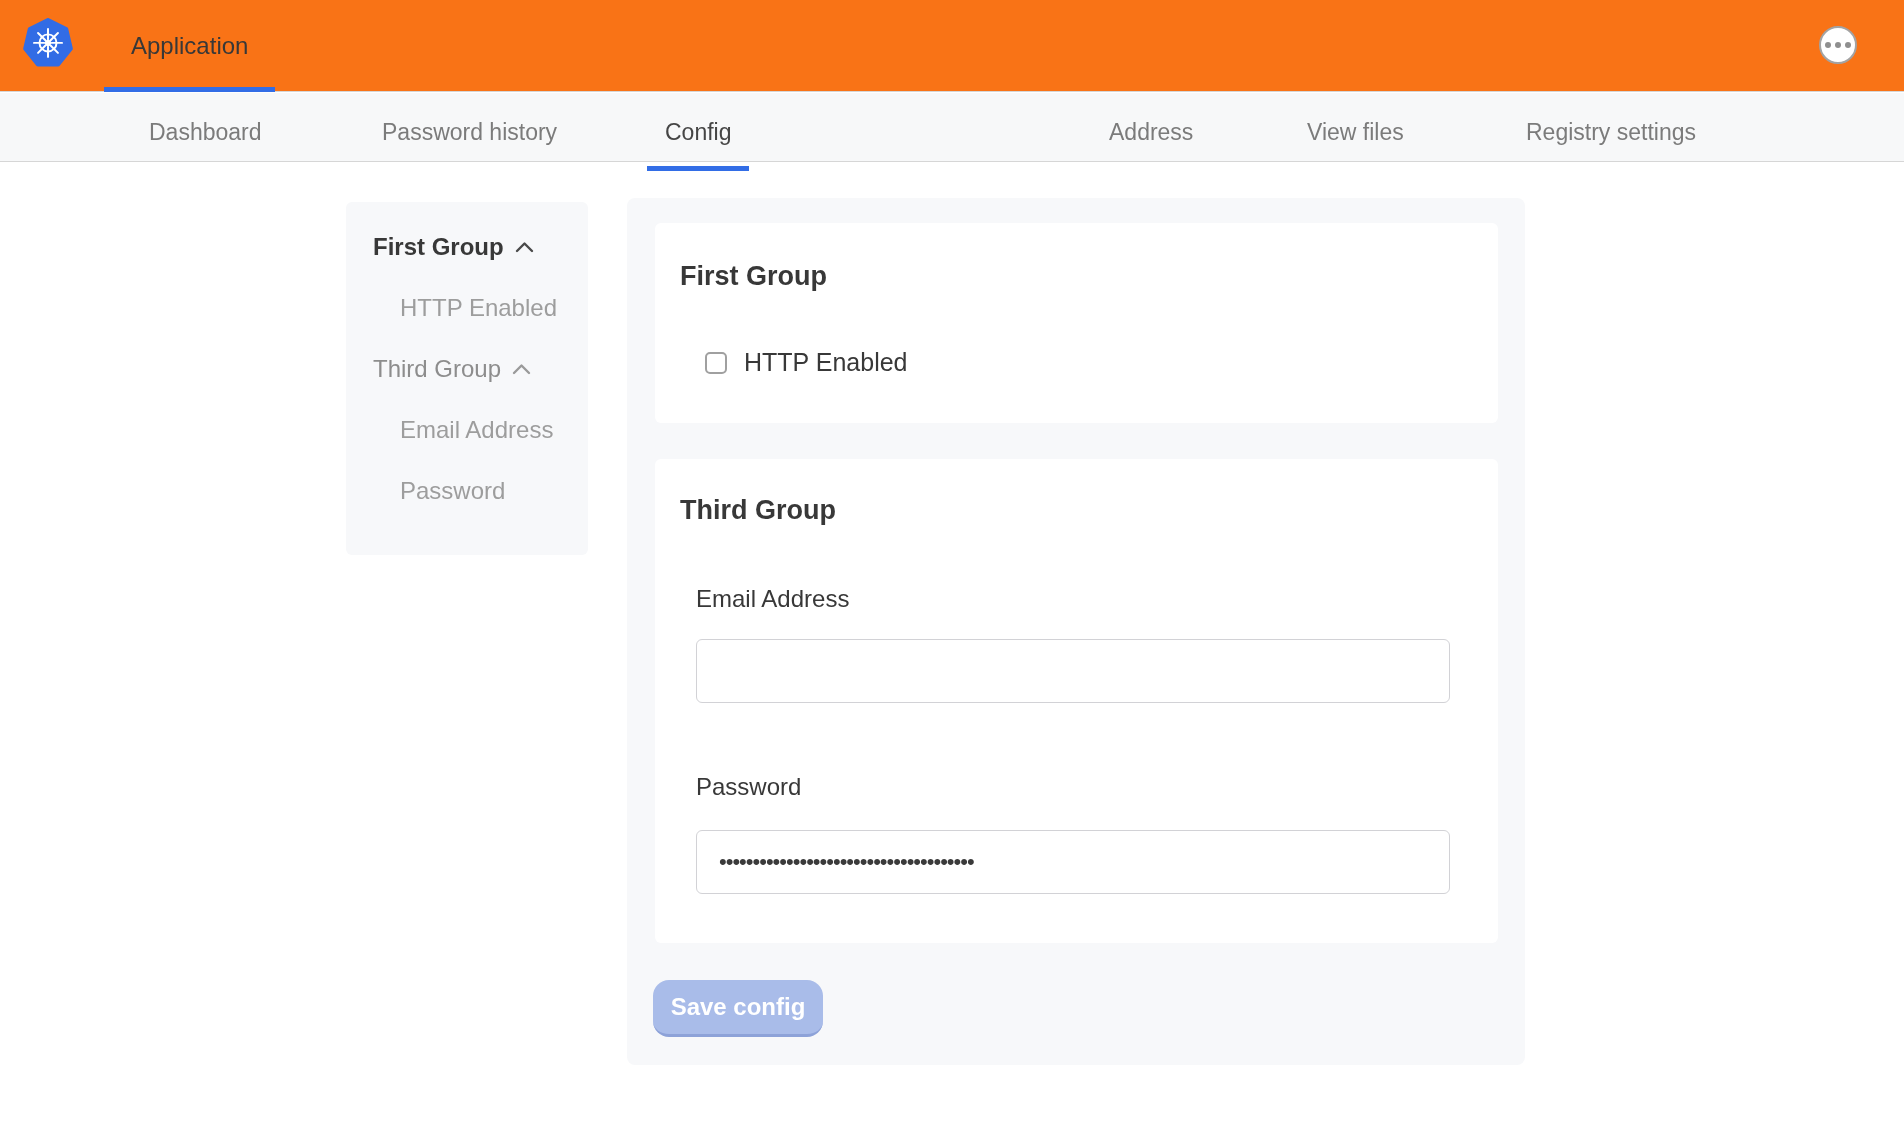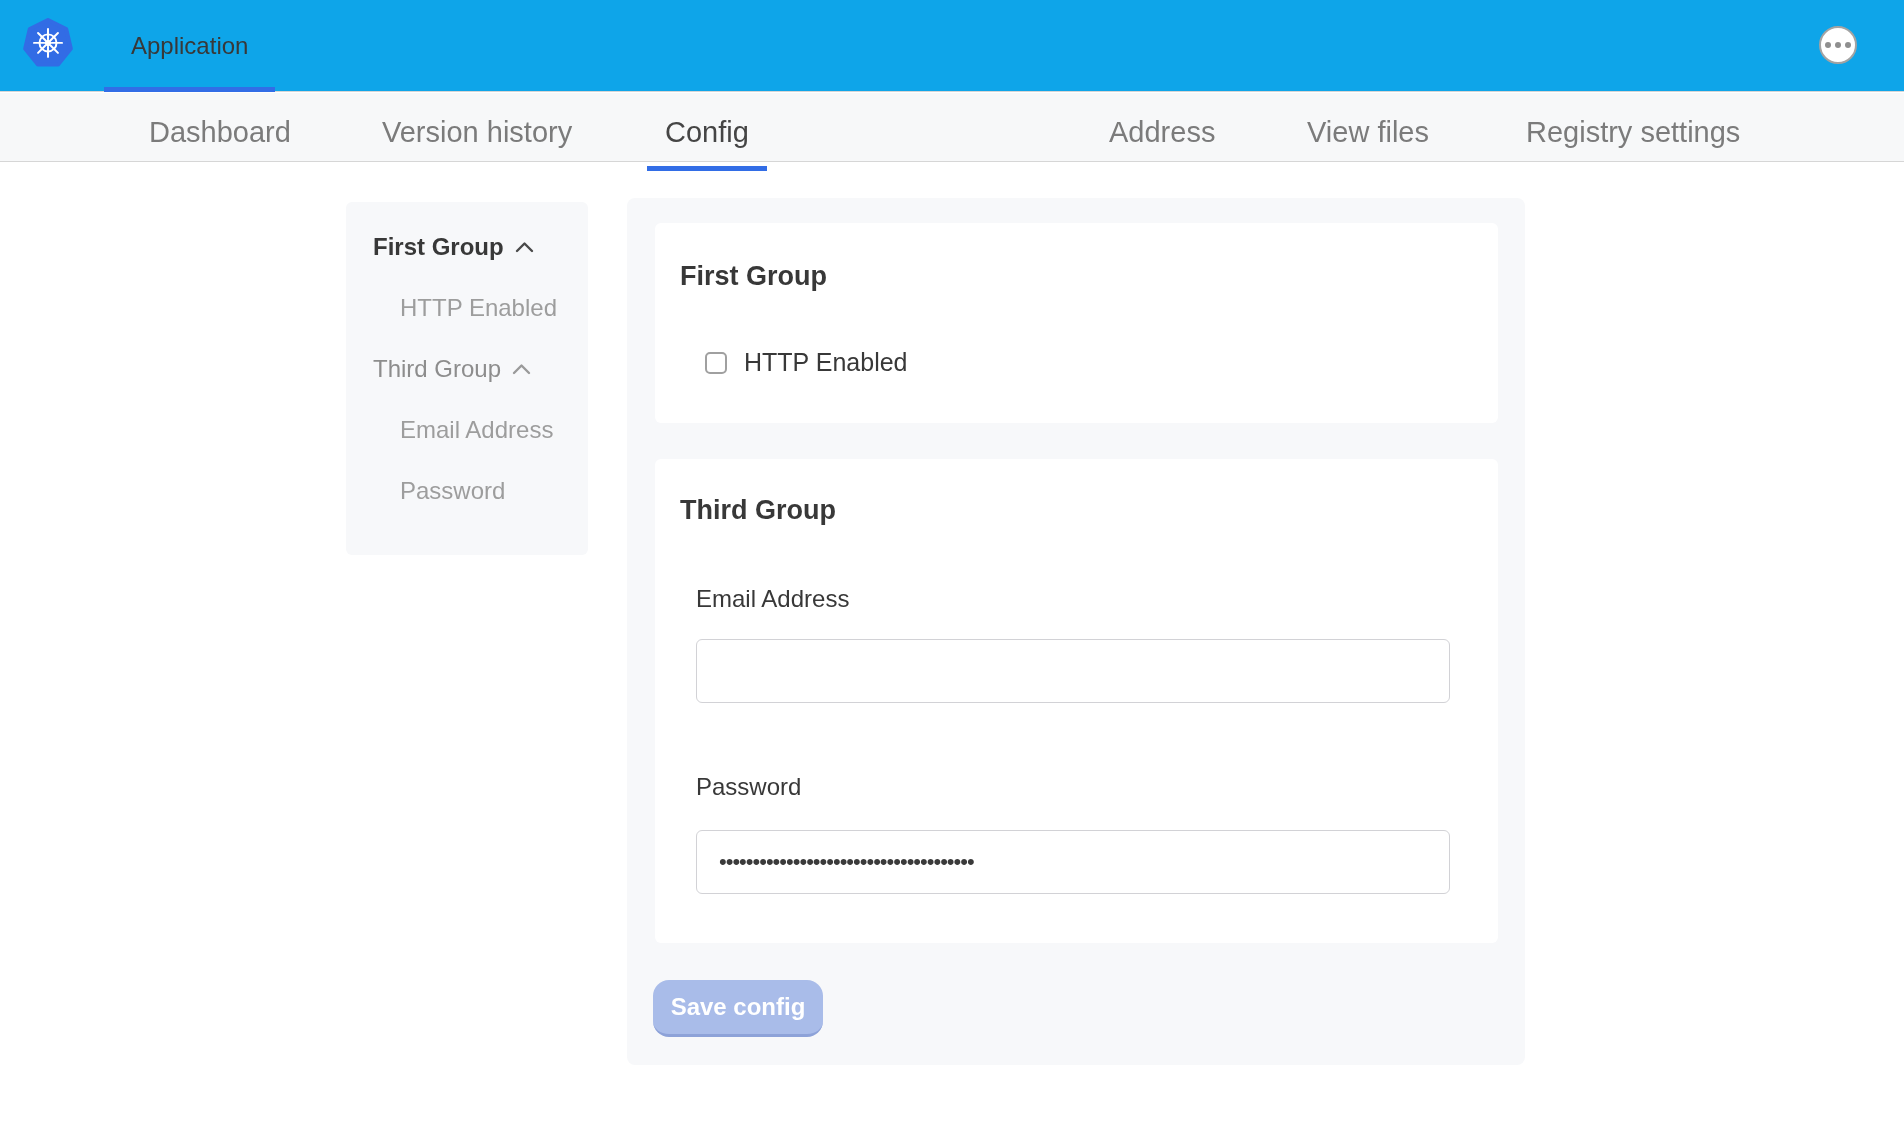--- a/index.html
+++ b/index.html
@@ -1,35 +1,35 @@
 <!DOCTYPE html>
 <html><head>
 <meta charset="utf-8">
 <style>
   * { margin: 0; padding: 0; box-sizing: border-box; }
   html, body { width: 1904px; height: 1122px; background: #ffffff;
     font-family: "Liberation Sans", sans-serif; overflow: hidden; position: relative; }
 
   
   .topbar { position: absolute; left: 0; top: 0; width: 1904px; height: 92px;
-    background: #0ea5e9; border-bottom: 1px solid #d6d6d6; }
+    background: #f97316; border-bottom: 1px solid #d6d6d6; }
   .logo { position: absolute; left: 22px; top: 18px; width: 52px; height: 56px; }
   .app-tab { position: absolute; left: 104px; top: 0; height: 92px; padding: 0 27px;
     display: flex; align-items: center; font-size: 24px; font-weight: 500; color: #383838; cursor: pointer; }
   .app-tab .tab-underline { position: absolute; left: 0; right: 0; bottom: 0; height: 5px; background: #326de6; }
   .menu-btn { position: absolute; left: 1819px; top: 26px; width: 38px; height: 38px;
     border: 2px solid #a3a3a3; border-radius: 50%; background: #fff;
     display: flex; align-items: center; justify-content: center; gap: 4px; cursor: pointer; }
   .menu-btn i { width: 6px; height: 6px; border-radius: 50%; background: #8f8f8f; display: block; }
 
   
   .navbar { position: absolute; left: 0; top: 93px; width: 1904px; height: 69px;
     background: #f7f8f9; border-bottom: 1px solid #d6d6d6; }
   .nav-tab { position: absolute; top: 0; height: 78px; padding: 0 18px;
-    display: flex; align-items: center; font-size: 29px; color: #7b7b7b; cursor: pointer; white-space: nowrap; }
+    display: flex; align-items: center; font-size: 23px; color: #7b7b7b; cursor: pointer; white-space: nowrap; }
   .nav-tab.active { color: #454545; }
   .nav-tab.active .tab-underline { position: absolute; left: 0; right: 0; bottom: 0; height: 5px; background: #326de6; }
 
   
   .side-panel { position: absolute; left: 346px; top: 202px; width: 242px; height: 353px;
     background: #f7f8fa; border-radius: 6px; padding: 33px 0 0 27px; }
   .side-row { display: flex; align-items: center; gap: 11px; height: 24px;
     margin-bottom: 37px; font-size: 24px; cursor: pointer; }
   .side-row.group-active { font-weight: 700; color: #383838; }
   .side-row.group { color: #8d8d8d; }
@@ -90,21 +90,21 @@
     <i></i>
     <i></i>
   </div>
 </div>
 
 <div class="navbar">
   <div class="nav-tab" style="left:131px">
       <span>Dashboard</span>
     </div>
   <div class="nav-tab" style="left:364px">
-      <span>Version history</span>
+      <span>Password history</span>
     </div>
   <div class="nav-tab active" style="left:647px">
       <span>Config</span>
       <div class="tab-underline"></div>
     </div>
   <div class="nav-tab" style="left:1091px">
       <span>Address</span>
     </div>
   <div class="nav-tab" style="left:1508px">
       <span>Registry settings</span>

